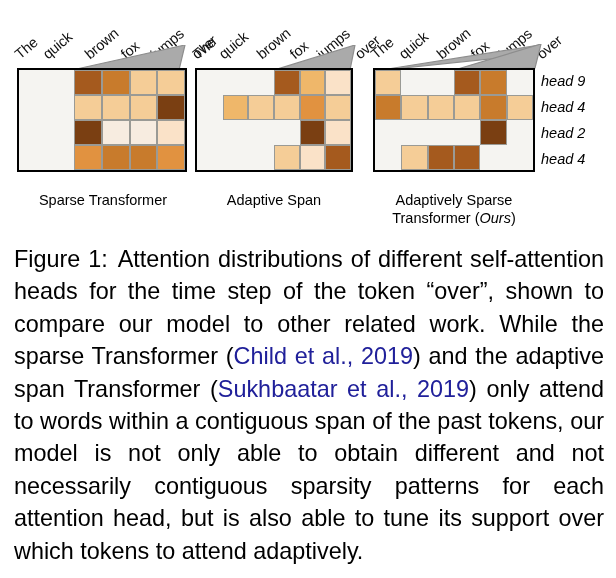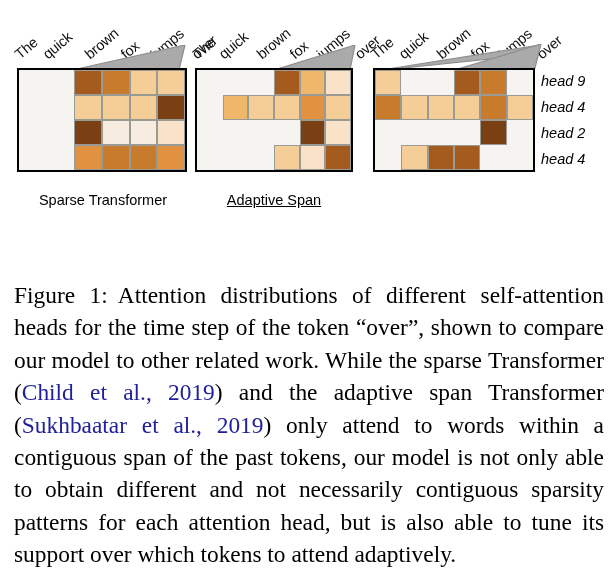--- a/index.html
+++ b/index.html
@@ -106,28 +106,27 @@
     color: #000000;
     line-height: 1;
   }
 
   
   #caption {
     position: absolute;
     left: 14px;
     top: 243px;
     width: 590px;
-    font-family: Liberation Serif, serif;
+    font-family: Liberation Sans, sans-serif;
     font-size: 23.4px;
     line-height: 1.385;
     text-align: justify;
     text-justify: inter-word;
     color: #000000;
     hyphens: manual;
-    margin-top: 36px;
   }
   #caption .cite { color: #20209a; }
   #caption .lead { letter-spacing: 0px; }
   #caption .gap { display: inline-block; width: 10px; }
 </style>
 </head>
 <body>
 
 <div id="figure">
 
@@ -224,21 +223,21 @@
         <div class="cell" style="background:#f5f4f1;"></div>
         <div class="cell" style="background:#f5f4f1;"></div>
         <div class="cell" style="background:#f5f4f1;"></div>
         <div class="cell on" style="background:#f5cd97;"></div>
         <div class="cell on" style="background:#fae2c8;"></div>
         <div class="cell on" style="background:#a55a1e;"></div>
       </div>
     </div>
   </div>
 
-  <div class="panel-caption" style="left:195px; top:192px; width:158px;text-decoration:underline;">
+  <div class="panel-caption" style="left:195px; top:192px; width:158px;">
     <div>Adaptive Span</div>
   </div>
 
   <div class="tokens" style="left:374px; width:162px;">
     <span class="token" style="left:4px;">The</span>
     <span class="token" style="left:32px;">quick</span>
     <span class="token" style="left:70px;">brown</span>
     <span class="token" style="left:104px;">fox</span>
     <span class="token" style="left:132px;">jumps</span>
     <span class="token" style="left:170px;">over</span>
@@ -278,20 +277,22 @@
         <div class="cell on" style="background:#f5cd97;"></div>
         <div class="cell on" style="background:#a55a1e;"></div>
         <div class="cell on" style="background:#a55a1e;"></div>
         <div class="cell" style="background:#f5f4f1;"></div>
         <div class="cell" style="background:#f5f4f1;"></div>
       </div>
     </div>
   </div>
 
   <div class="panel-caption" style="left:370px; top:192px; width:168px;">
+    <div>Adaptively Sparse</div>
+    <div><span>Transformer (</span><i>Ours</i><span>)</span></div>
   </div>
 
   <div id="head-labels">
     <div class="head-label">head 9</div>
     <div class="head-label">head 4</div>
     <div class="head-label">head 2</div>
     <div class="head-label">head 4</div>
   </div>
 
 </div>

